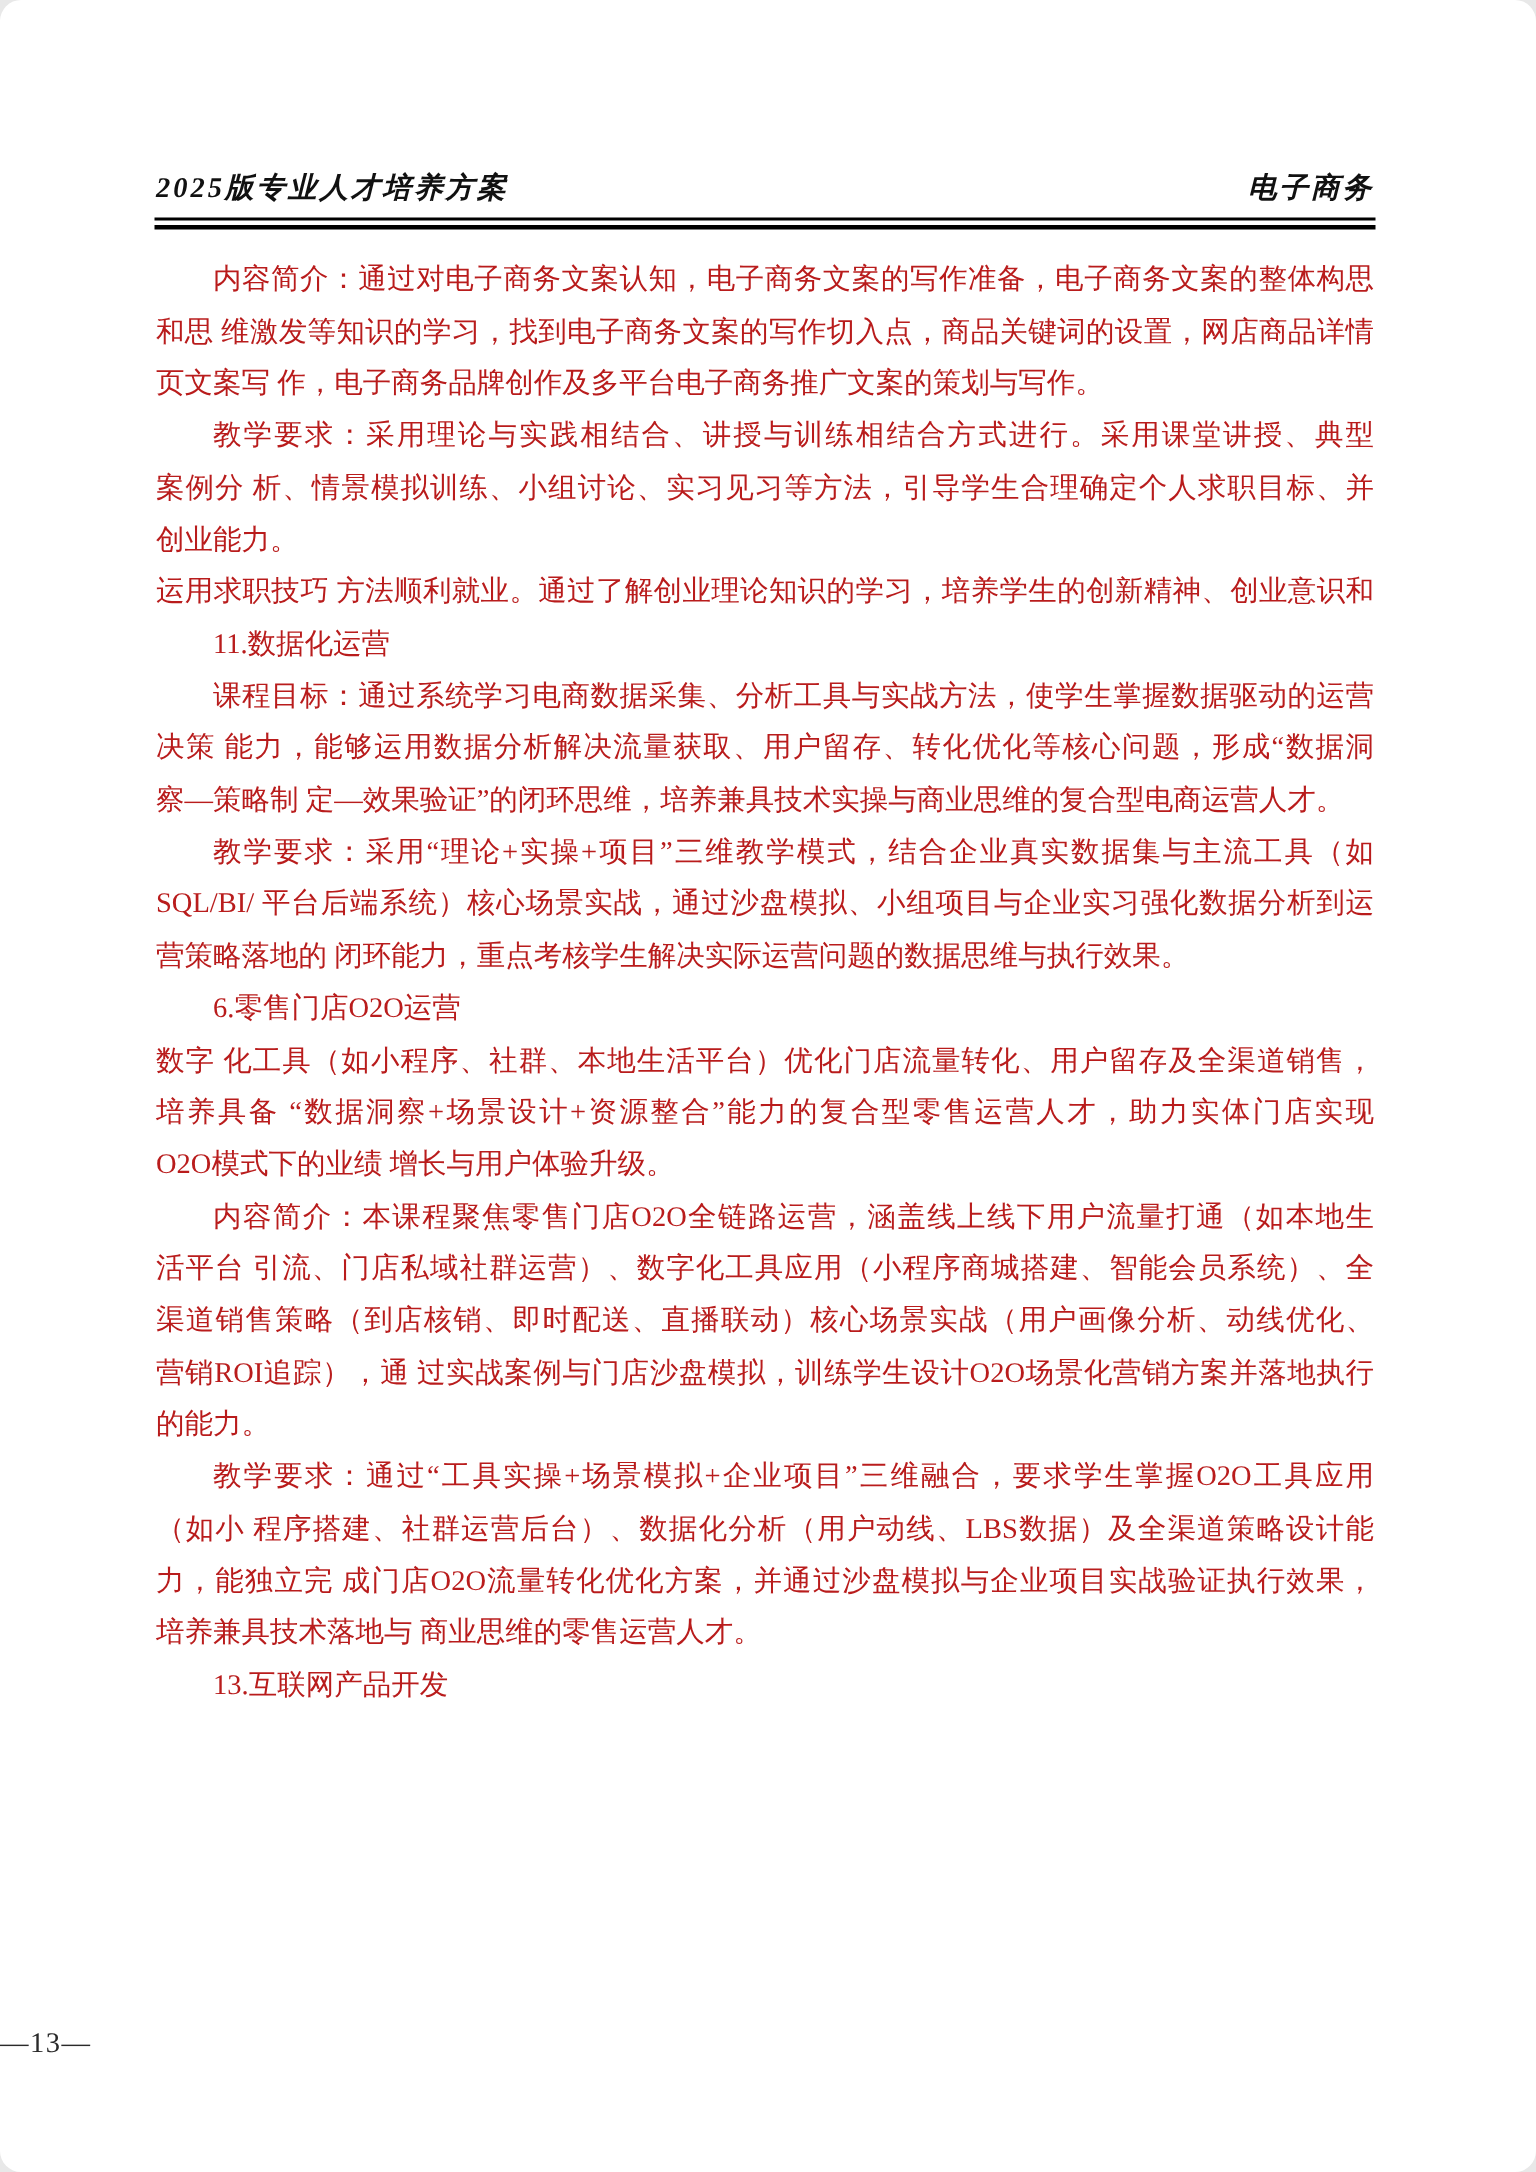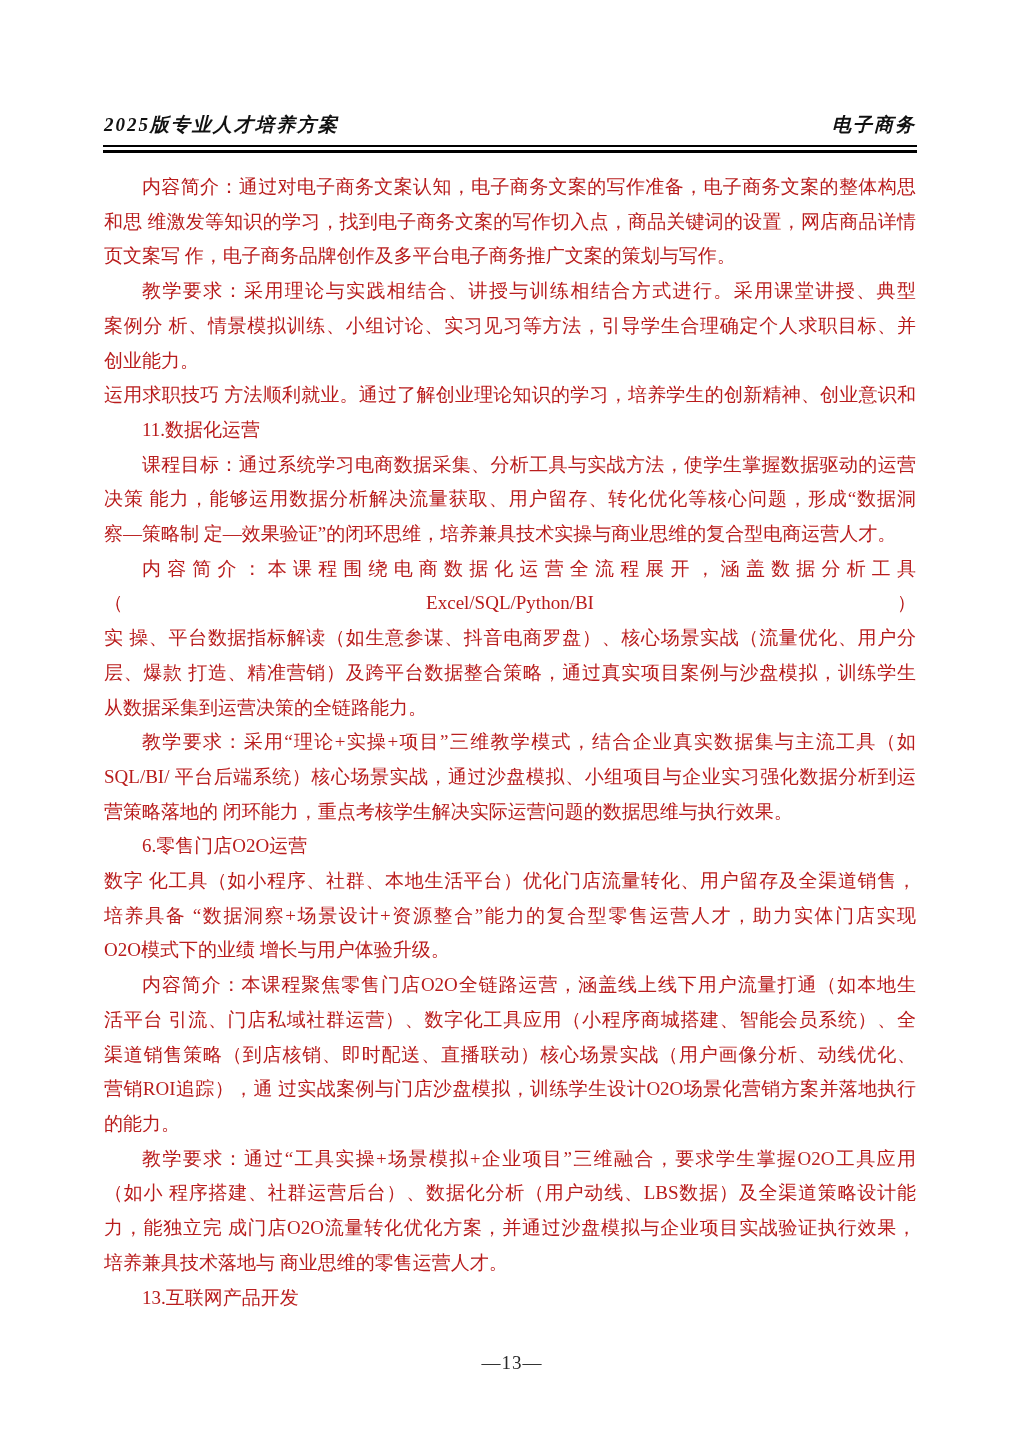--- a/index.html
+++ b/index.html
@@ -9,20 +9,21 @@
     font-family: "Liberation Serif", "DejaVu Serif", serif;
   }
   .page {
     position: relative;
     width: 1024px;
     height: 1448px;
     margin: 0 auto;
     background: #ffffff;
     color: #1a1a1a;
     overflow: hidden;
+    border-radius: 14px;
   }
   
   .page-header {
     position: absolute;
     top: 112px;
     left: 104px;
     width: 812px;
     display: flex;
     justify-content: space-between;
     align-items: flex-end;
@@ -67,21 +68,21 @@
   .heading .line {
     text-align-last: left;
     text-indent: 2em;
   }
   
   .page-footer {
     position: absolute;
     top: 1352px;
     left: 0;
     width: 1024px;
-    text-align: center;
+    text-align: left;
     font-size: 19px;
     color: #2a2a2a;
     letter-spacing: 1px;
   }
 </style>
 </head>
 <body>
 
 <div class="page">
 
@@ -107,26 +108,20 @@
       </div>
       <div class="block heading">
         <div class="line first last">11.数据化运营</div>
       </div>
       <div class="block paragraph">
         <div class="line first">课程目标：通过系统学习电商数据采集、分析工具与实战方法，使学生掌握数据驱动的运营</div>
         <div class="line">决策 能力，能够运用数据分析解决流量获取、用户留存、转化优化等核心问题，形成“数据洞</div>
         <div class="line last">察—策略制 定—效果验证”的闭环思维，培养兼具技术实操与商业思维的复合型电商运营人才。</div>
       </div>
       <div class="block paragraph">
-        <div class="line first">内容简介：本课程围绕电商数据化运营全流程展开，涵盖数据分析工具（Excel/SQL/Python/BI）</div>
-        <div class="line">实 操、平台数据指标解读（如生意参谋、抖音电商罗盘）、核心场景实战（流量优化、用户分</div>
-        <div class="line">层、爆款 打造、精准营销）及跨平台数据整合策略，通过真实项目案例与沙盘模拟，训练学生</div>
-        <div class="line last">从数据采集到运营决策的全链路能力。</div>
-      </div>
-      <div class="block paragraph">
         <div class="line first">教学要求：采用“理论+实操+项目”三维教学模式，结合企业真实数据集与主流工具（如</div>
         <div class="line">SQL/BI/ 平台后端系统）核心场景实战，通过沙盘模拟、小组项目与企业实习强化数据分析到运</div>
         <div class="line last">营策略落地的 闭环能力，重点考核学生解决实际运营问题的数据思维与执行效果。</div>
       </div>
       <div class="block heading">
         <div class="line first last">6.零售门店O2O运营</div>
       </div>
       <div class="block paragraph">
         <div class="line">数字 化工具（如小程序、社群、本地生活平台）优化门店流量转化、用户留存及全渠道销售，</div>
         <div class="line">培养具备 “数据洞察+场景设计+资源整合”能力的复合型零售运营人才，助力实体门店实现</div>

